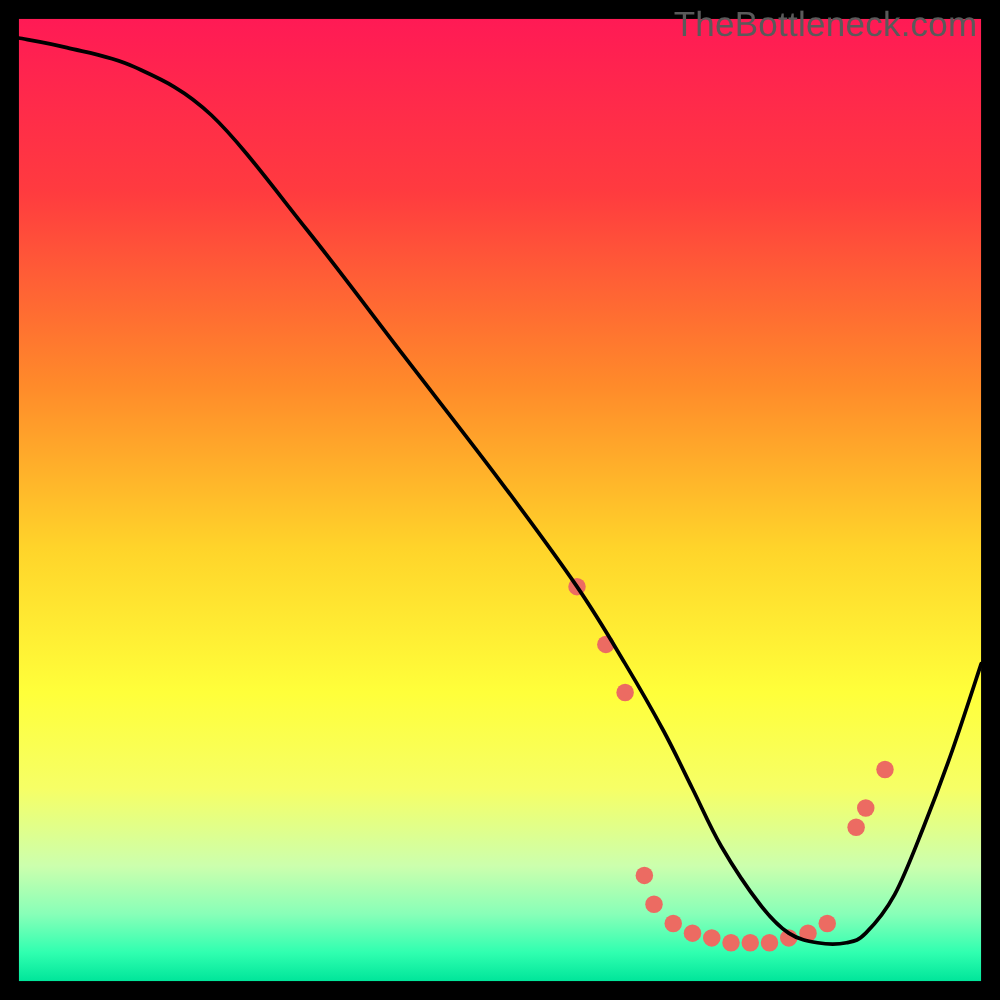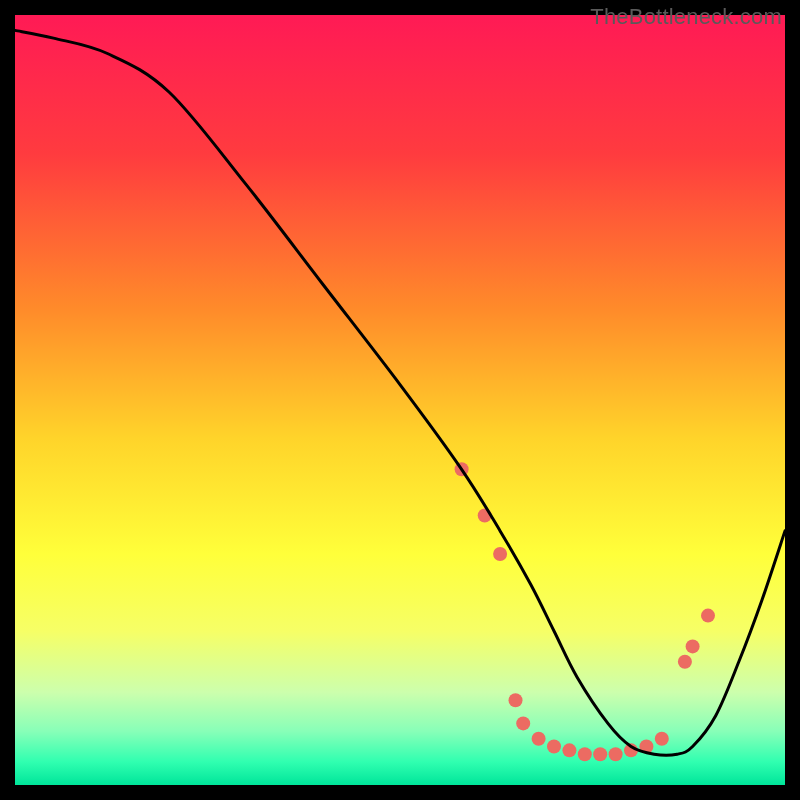--- a/index.html
+++ b/index.html
@@ -28,21 +28,21 @@
     left: 0;
     top: 0;
     width: 100%;
     height: 100%;
   }
   .watermark {
     position: absolute;
     top: 4px;
     right: 18px;
     font-family: Arial, Helvetica, sans-serif;
-    font-size: 22px;
+    font-size: 28px;
     font-weight: 500;
     color: #5a5a5a;
     letter-spacing: 0.2px;
   }
   svg.curve-layer {
     position: absolute;
     left: 0;
     top: 0;
     width: 100%;
     height: 100%;

